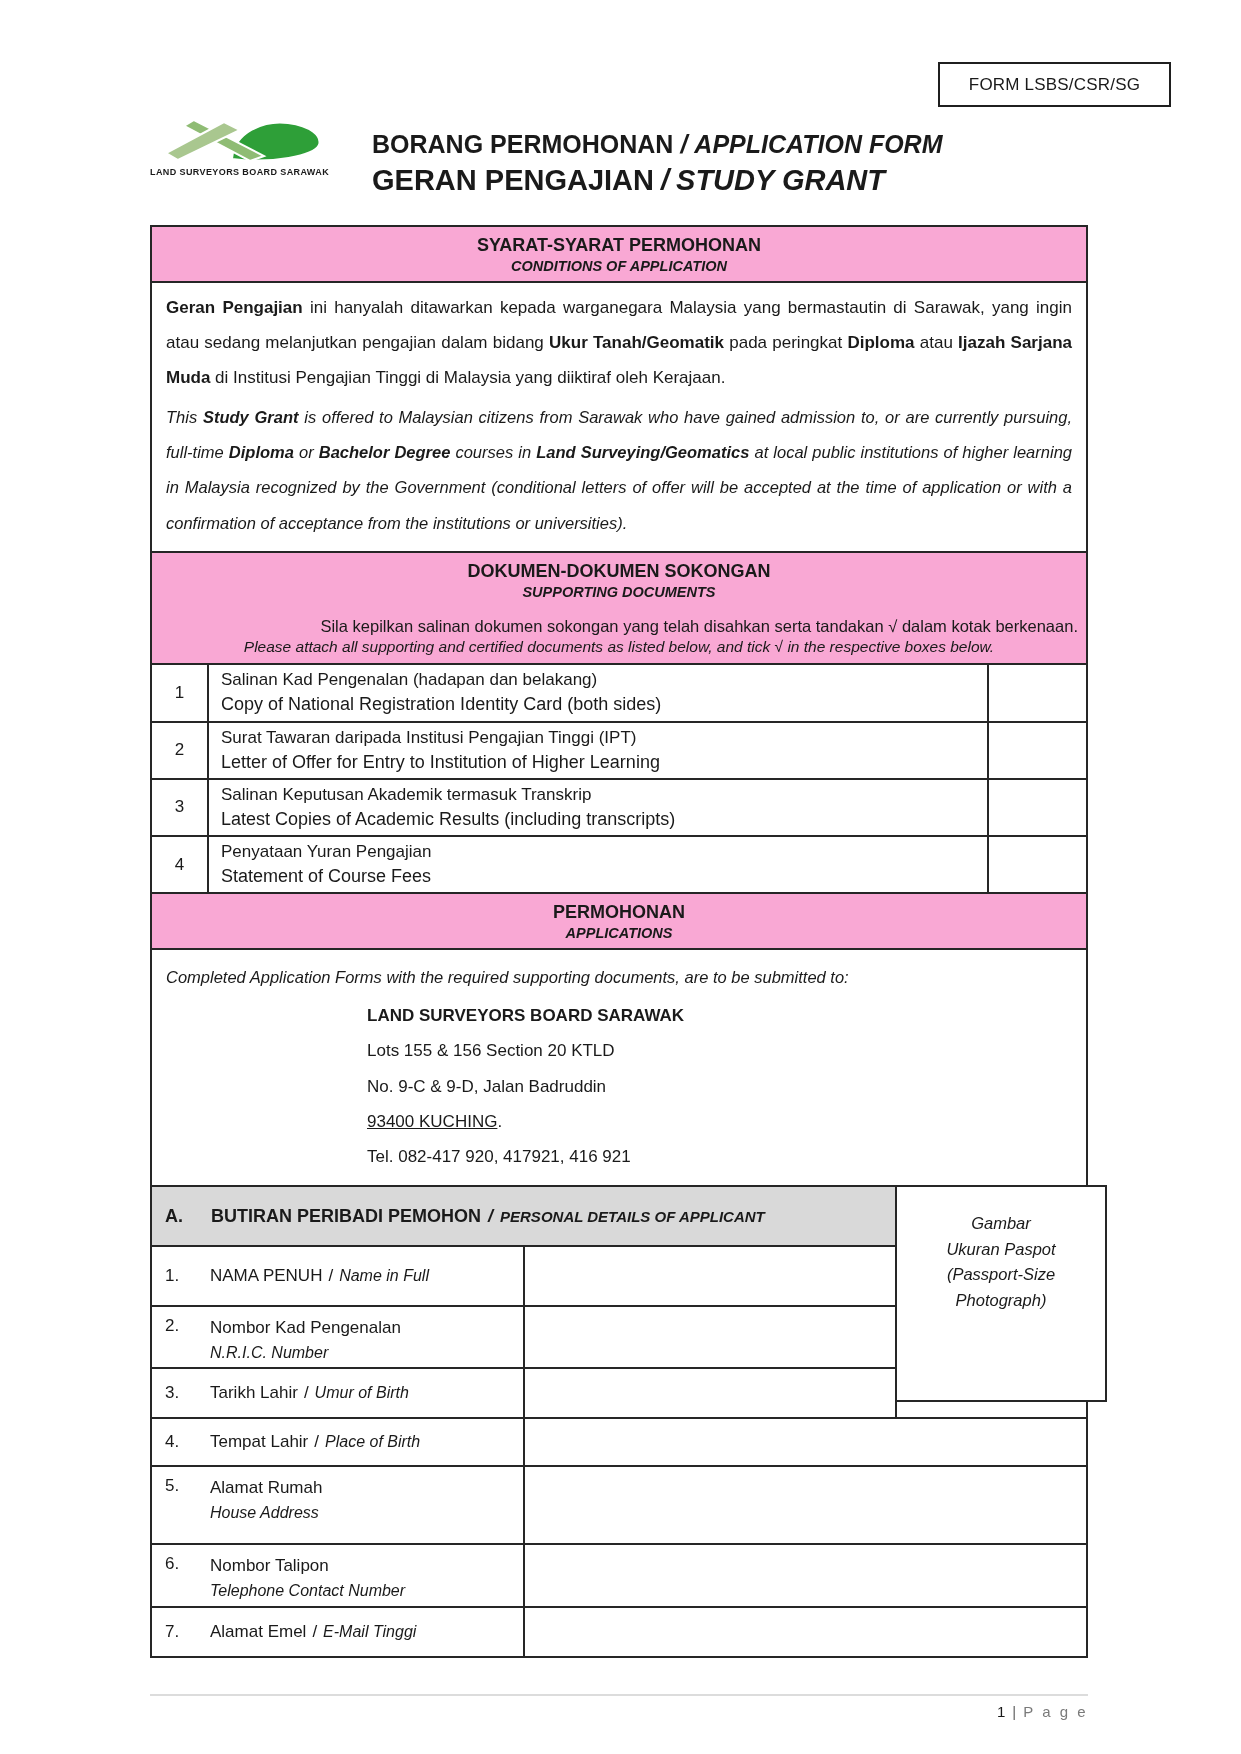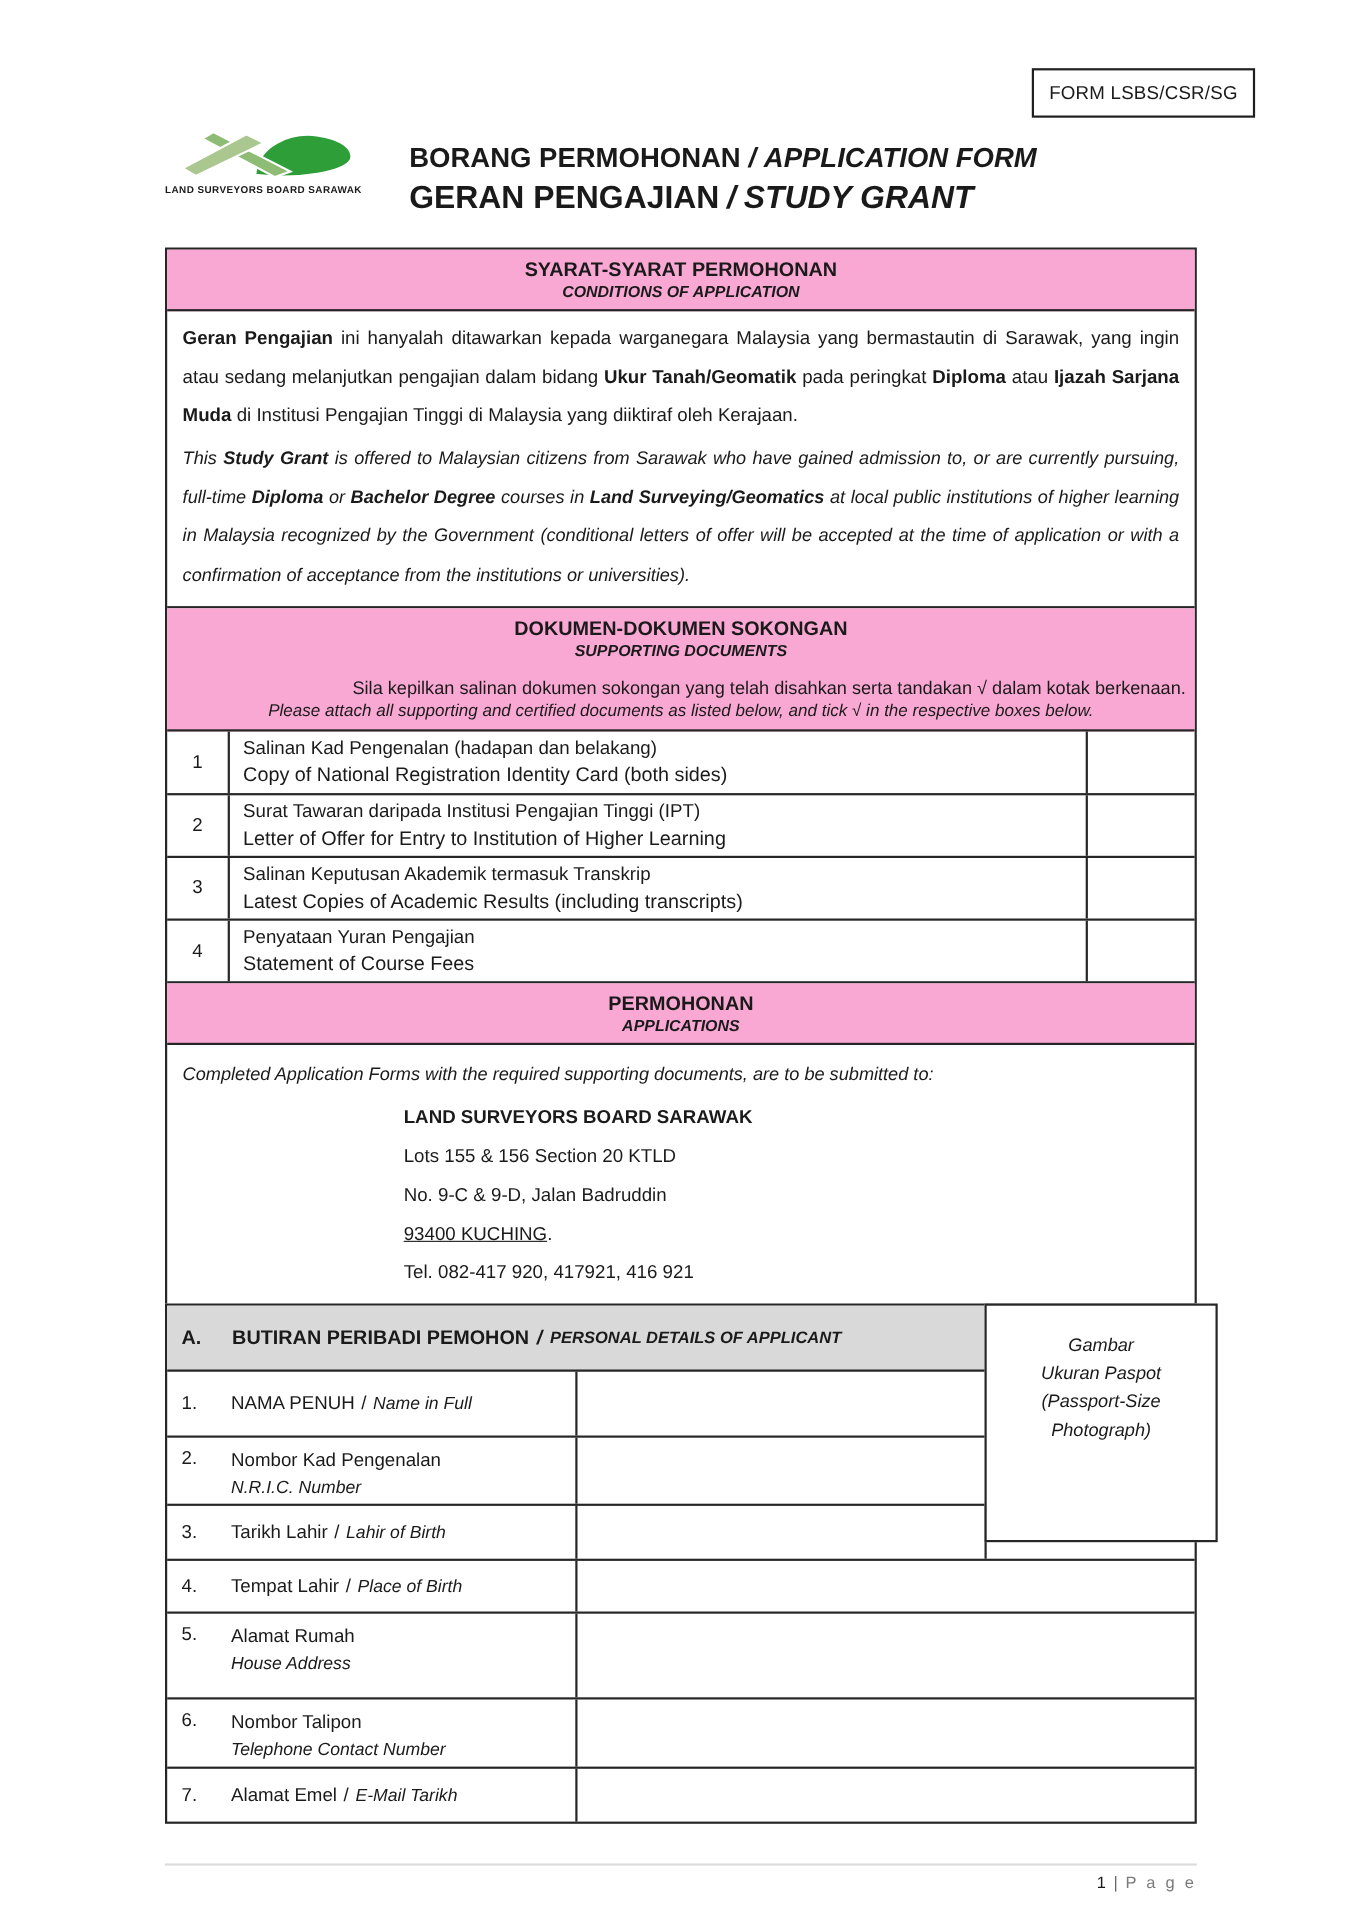--- a/index.html
+++ b/index.html
@@ -8,21 +8,21 @@
     position:relative; width:1241px; height:1754px; margin:0 auto;
     background:#ffffff; font-family:"Liberation Sans", sans-serif; color:#1a1a1a;
     overflow:hidden;
   }
   .b { font-weight:bold; }
   .i { font-style:italic; }
   .j { text-align:justify; }
 
   
   .form-code {
-    position:absolute; left:938px; top:62px; width:203px; height:45px;
+    position:absolute; left:938px; top:62px; width:233px; height:45px;
     border:2px solid #1f1f1f; display:flex; align-items:center; justify-content:center;
     font-size:17px; letter-spacing:0.2px;
   }
 
   
   .logo { position:absolute; left:150px; top:118px; width:200px; }
   .logo svg { display:block; margin-left:14px; }
   .logo-caption { font-size:9px; font-weight:bold; letter-spacing:0.4px; margin-top:3px; white-space:nowrap; }
 
   
@@ -238,21 +238,21 @@
             <span class="fm blk">Nombor Kad Pengenalan</span>
             <span class="fi blk">N.R.I.C. Number</span>
           </span>
       </div>
       <div class="a-value"></div>
     </div>
 
     <div class="a-row r3 center">
       <div class="a-label">
         <span class="a-no">3.</span>
-        <span class="a-text"><span class="fm">Tarikh Lahir</span><span class="fsep">/</span><span class="fi">Lahir of Birth</span></span>
+        <span class="a-text"><span class="fm">Tarikh Lahir</span><span class="fsep">/</span><span class="fi">Umur of Birth</span></span>
       </div>
       <div class="a-value-mid"></div>
       <div class="a-age">
         <span>Umur</span>
           <span class="fsep i">/</span>
           <span class="fi">Age</span>
           <span class="colon">:</span>
       </div>
     </div>
 
@@ -282,21 +282,21 @@
             <span class="fm blk">Nombor Talipon</span>
             <span class="fi blk">Telephone Contact Number</span>
           </span>
       </div>
       <div class="a-value"></div>
     </div>
 
     <div class="a-row r7 center">
       <div class="a-label">
         <span class="a-no">7.</span>
-        <span class="a-text"><span class="fm">Alamat Emel</span><span class="fsep">/</span><span class="fi">E-Mail Tarikh</span></span>
+        <span class="a-text"><span class="fm">Alamat Emel</span><span class="fsep">/</span><span class="fi">E-Mail Tinggi</span></span>
       </div>
       <div class="a-value"></div>
     </div>
   </div>
 
   <div class="footer-line"></div>
   <div class="footer-text">
     <span class="fp-num">1</span><span class="fp-sep">|</span><span class="fp-word">P a g e</span>
   </div>
 

